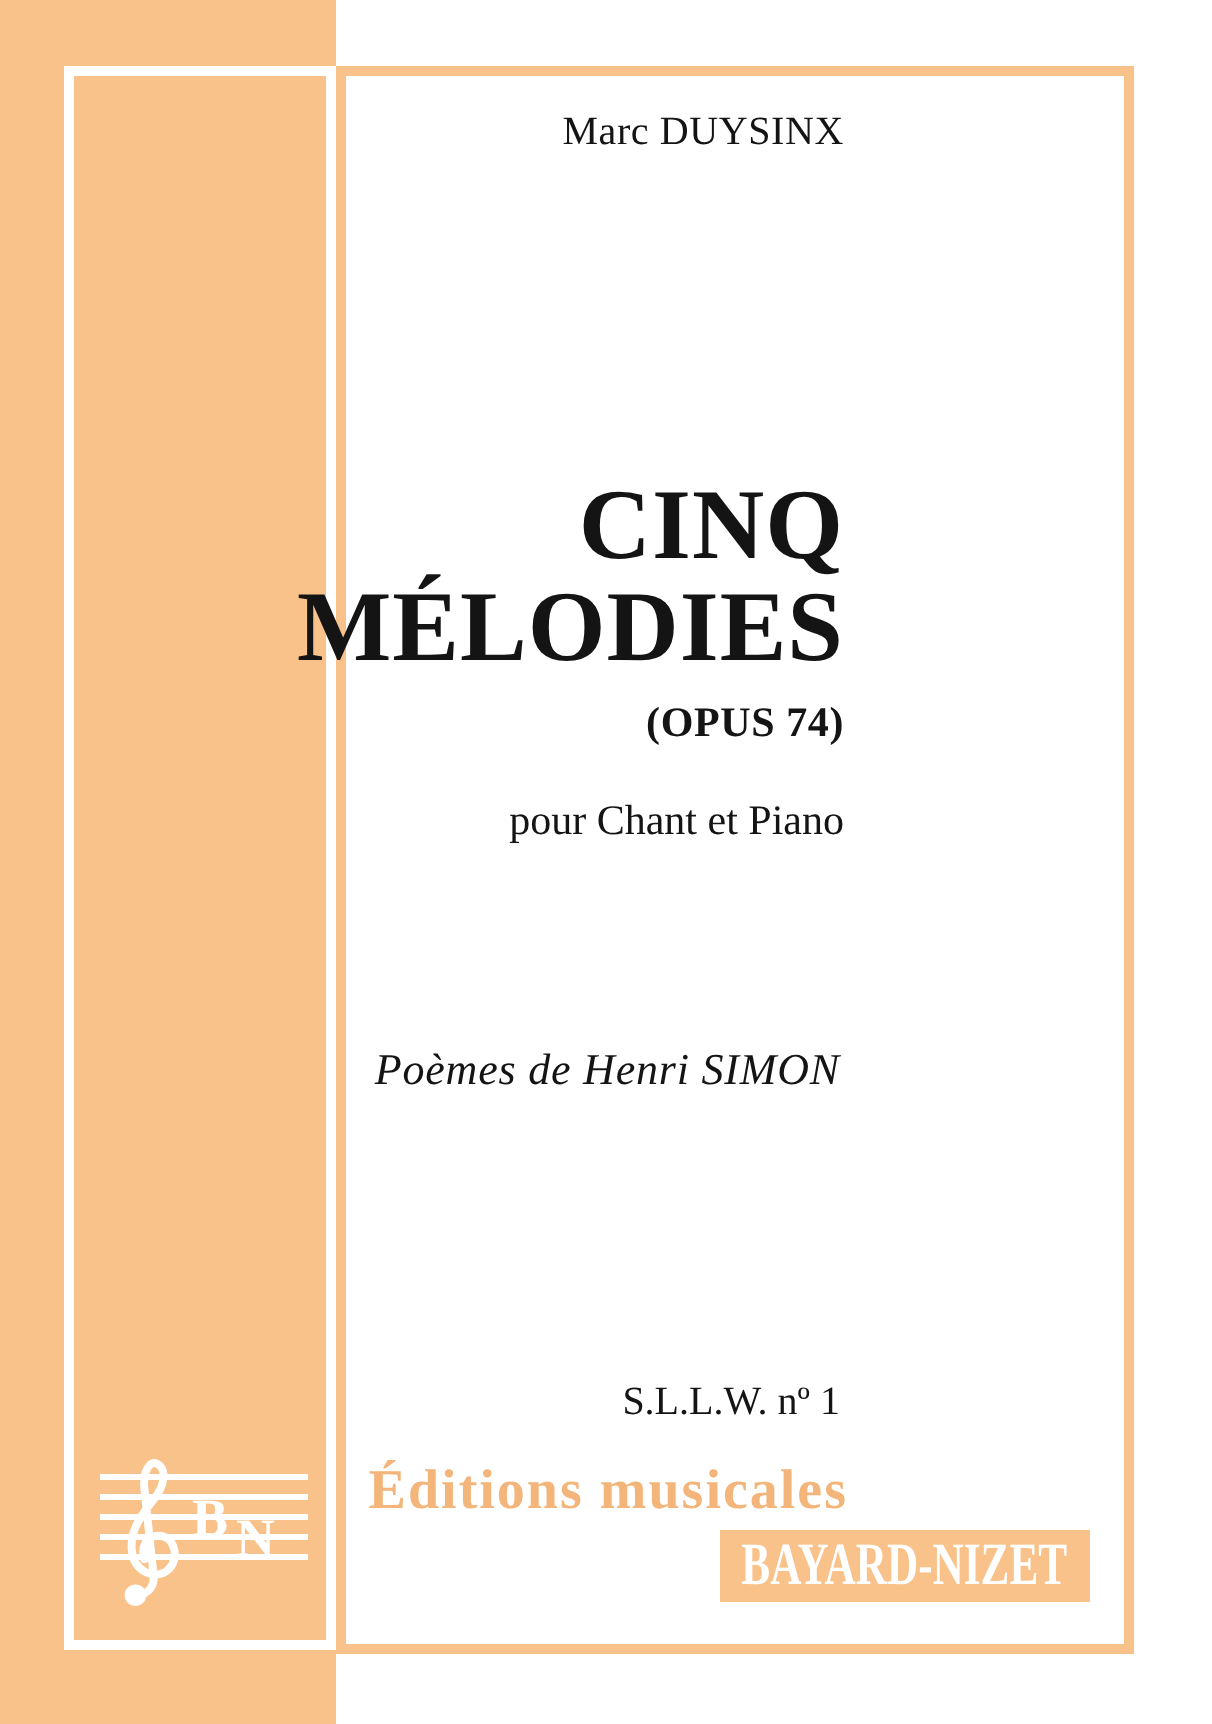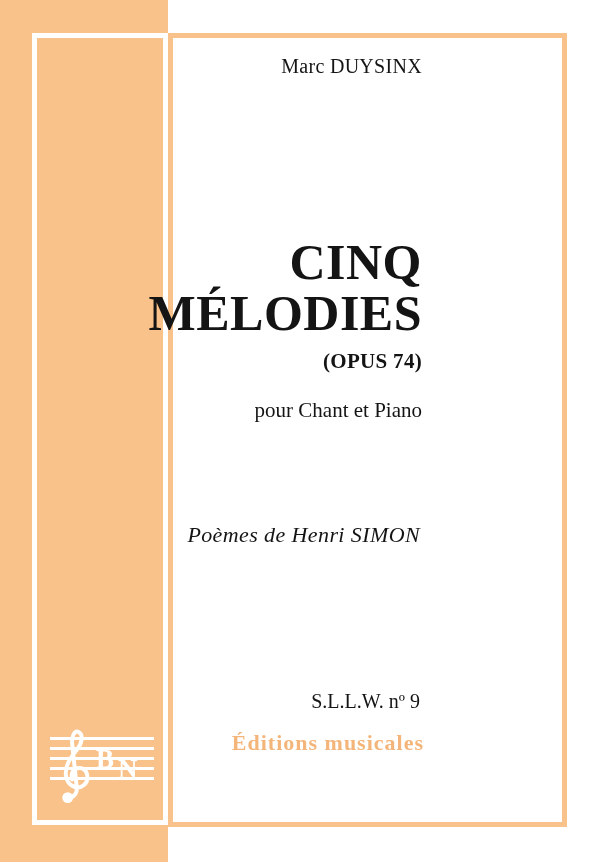--- a/index.html
+++ b/index.html
@@ -40,21 +40,21 @@
   .work-title{
     top:237px;font-size:50px;line-height:51px;font-weight:bold;
     letter-spacing:0.5px;
   }
   .opus{top:349px;font-size:21px;font-weight:bold;letter-spacing:0.3px;margin-left:40px;}
   .instrumentation{top:398px;font-size:21px;text-align:right;}
   .poems{top:522px;right:63px;font-size:22px;font-style:italic;letter-spacing:0.4px;text-align:right;}
   .collection-name{top:667px;right:63px;font-size:19px;font-weight:bold;letter-spacing:0.2px;}
   .collection-number{top:690px;right:63px;font-size:20px;}
   .publisher-tagline{
-    top:730px;right:59px;font-size:22px;font-weight:bold;
+    top:730px;right:59px;font-size:28px;font-weight:bold;
     color:var(--peach-deep);letter-spacing:1px;
   }
   .publisher-banner{
     position:absolute;left:360px;top:765px;width:185px;height:36px;
     background:var(--peach);
     display:flex;align-items:center;justify-content:center;overflow:hidden;
   }
   .publisher-banner .banner-text{
     color:#ffffff;font-weight:bold;font-size:30px;line-height:36px;
     transform:scale(0.72,1);transform-origin:center;white-space:nowrap;
@@ -91,24 +91,27 @@
     <div>MÉLODIES</div>
   </div>
 
   <div class="txt opus">(OPUS 74)</div>
 
   <div class="txt instrumentation">pour Chant et Piano</div>
 
   <div class="txt poems">Poèmes de Henri SIMON</div>
 
 
-  <div class="txt collection-number">S.L.L.W. nº 9</div>
+  <div class="txt collection-number">S.L.L.W. nº 1</div>
 
   <div class="txt publisher-tagline">Éditions musicales</div>
 
+  <div class="publisher-banner">
+    <span class="banner-text">BAYARD-NIZET</span>
+  </div>
 
   <div class="logo">
     <div class="staff-line"></div>
     <div class="staff-line"></div>
     <div class="staff-line"></div>
     <div class="staff-line"></div>
     <div class="staff-line"></div>
     <svg class="clef" width="36" height="84" viewBox="0 0 40 90" aria-hidden="true">
       <g fill="none" stroke="#ffffff" stroke-width="4.4" stroke-linecap="round">
         <path d="M 13 79

